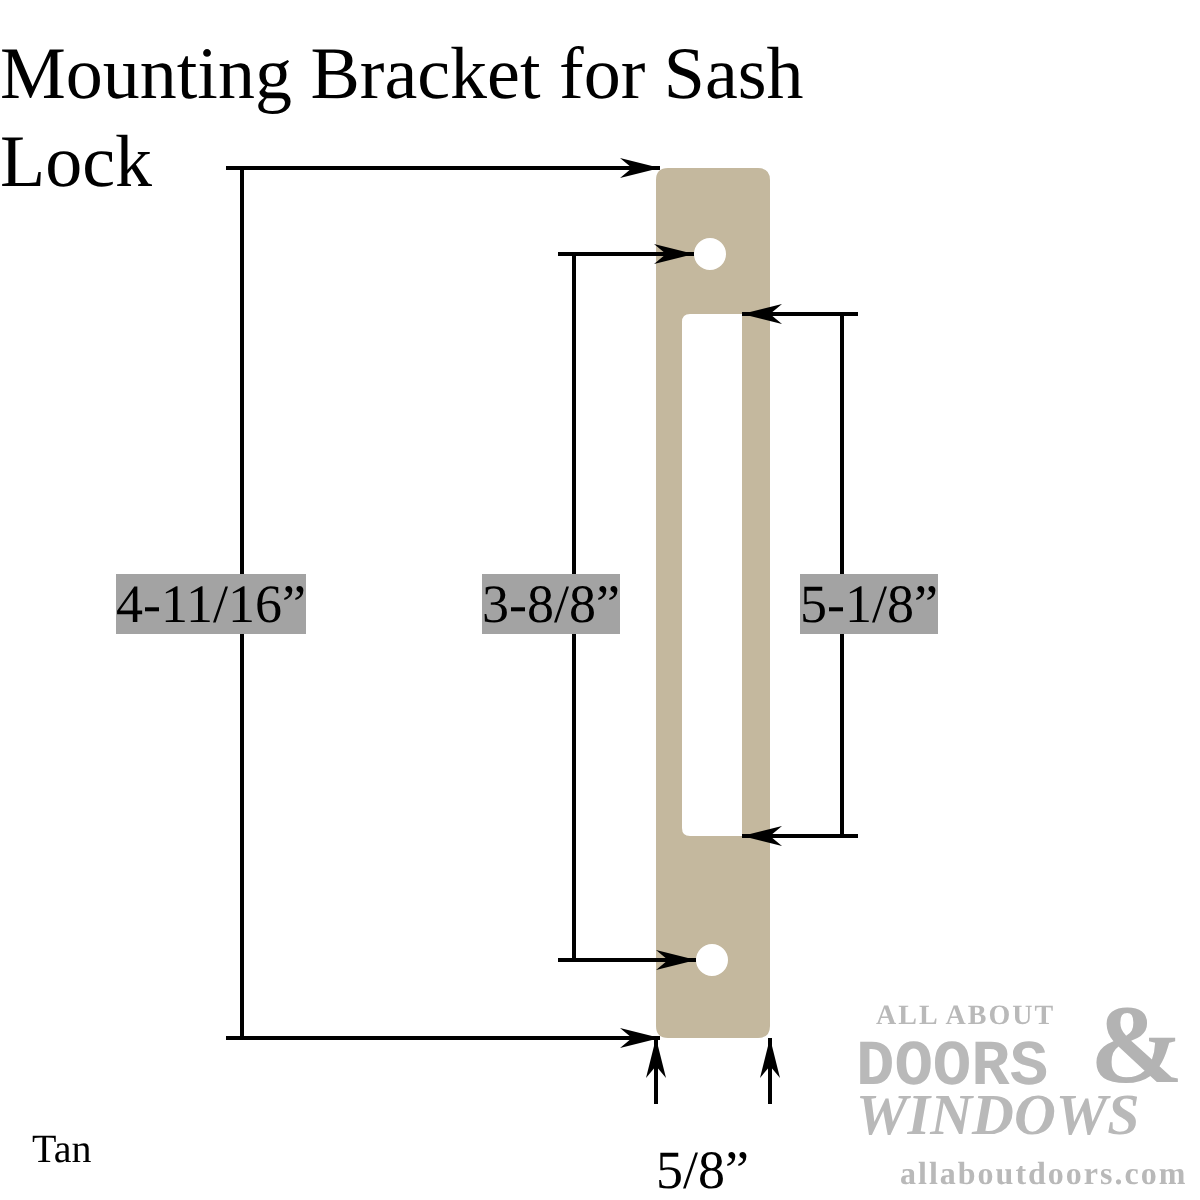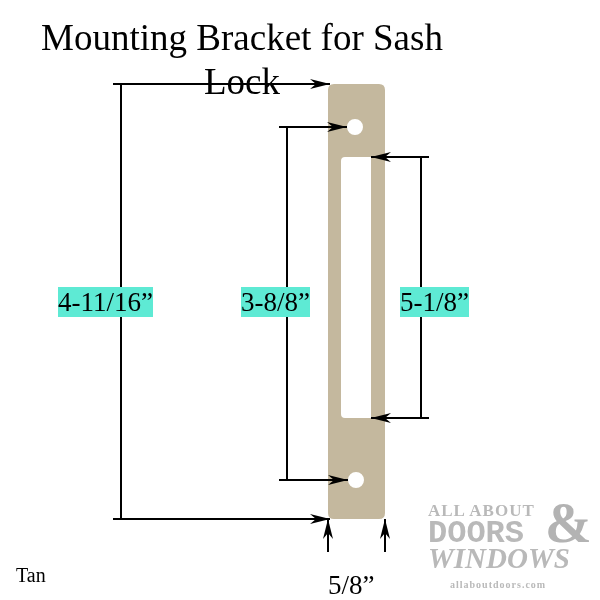--- a/index.html
+++ b/index.html
@@ -1,26 +1,26 @@
 <!DOCTYPE html>
 <html><head>
   <meta charset="utf-8">
   <style>
     html, body { margin: 0; padding: 0; background: #ffffff; }
     body { width: 600px; height: 600px; position: relative; overflow: hidden; font-family: "Liberation Serif", serif; color: #000; }
-    .title { position: absolute; left: 0; top: 16px; width: 484px; text-align: center; font-size: 37px; line-height: 44px; }
+    .title { position: absolute; left: 0; top: 16px; width: 484px; font-size: 37px; line-height: 44px; }
     svg.diagram { position: absolute; left: 0; top: 0; }
-    .dim-label { position: absolute; font-size: 27px; line-height: 30px; background: #5eead4; white-space: nowrap; }
+    .dim-label { position: absolute; font-size: 27px; line-height: 30px; background: #a3a3a3; white-space: nowrap; }
     .color-label { position: absolute; left: 16px; top: 562px; font-size: 20px; line-height: 26px; text-align: right; }
     .logo { position: absolute; left: 420px; top: 497px; width: 170px; color: #b9b9b9; font-family: "Liberation Serif", serif; font-weight: bold; text-align: left; }
-    .logo .l1 { position: absolute; left: 8px; top: 4px; font-size: 17px; letter-spacing: 1px; }
+    .logo .l1 { position: absolute; left: 18px; top: 4px; font-size: 14px; letter-spacing: 1px; }
     .logo .l2 { position: absolute; left: 8px; top: 18px; font-size: 32px; letter-spacing: 0px; font-family: Liberation Mono, monospace; }
     .logo .l3 { position: absolute; left: 8px; top: 45px; font-size: 29px; letter-spacing: 0px; font-style: italic; }
     .logo .amp { position: absolute; left: 125px; top: -6px; font-size: 56px; font-weight: bold; color: #b3b3b3; }
-    .logo .l4 { position: absolute; left: 30px; top: 82px; font-size: 10px; letter-spacing: 1px; }
+    .logo .l4 { position: absolute; left: 30px; top: 82px; font-size: 16px; letter-spacing: 1px; }
   </style>
 </head>
 <body>
 
 <div class="title">Mounting Bracket for Sash Lock</div>
 
 <svg class="diagram" width="600" height="600" viewBox="0 0 600 600">
   <defs>
     <marker id="arr" viewBox="0 0 20 10" refX="20" refY="5" markerWidth="20" markerHeight="10" orient="auto" markerUnits="userSpaceOnUse">
       <path d="M0,0 L20,5 L0,10 L6,5 Z" fill="#000"></path>

